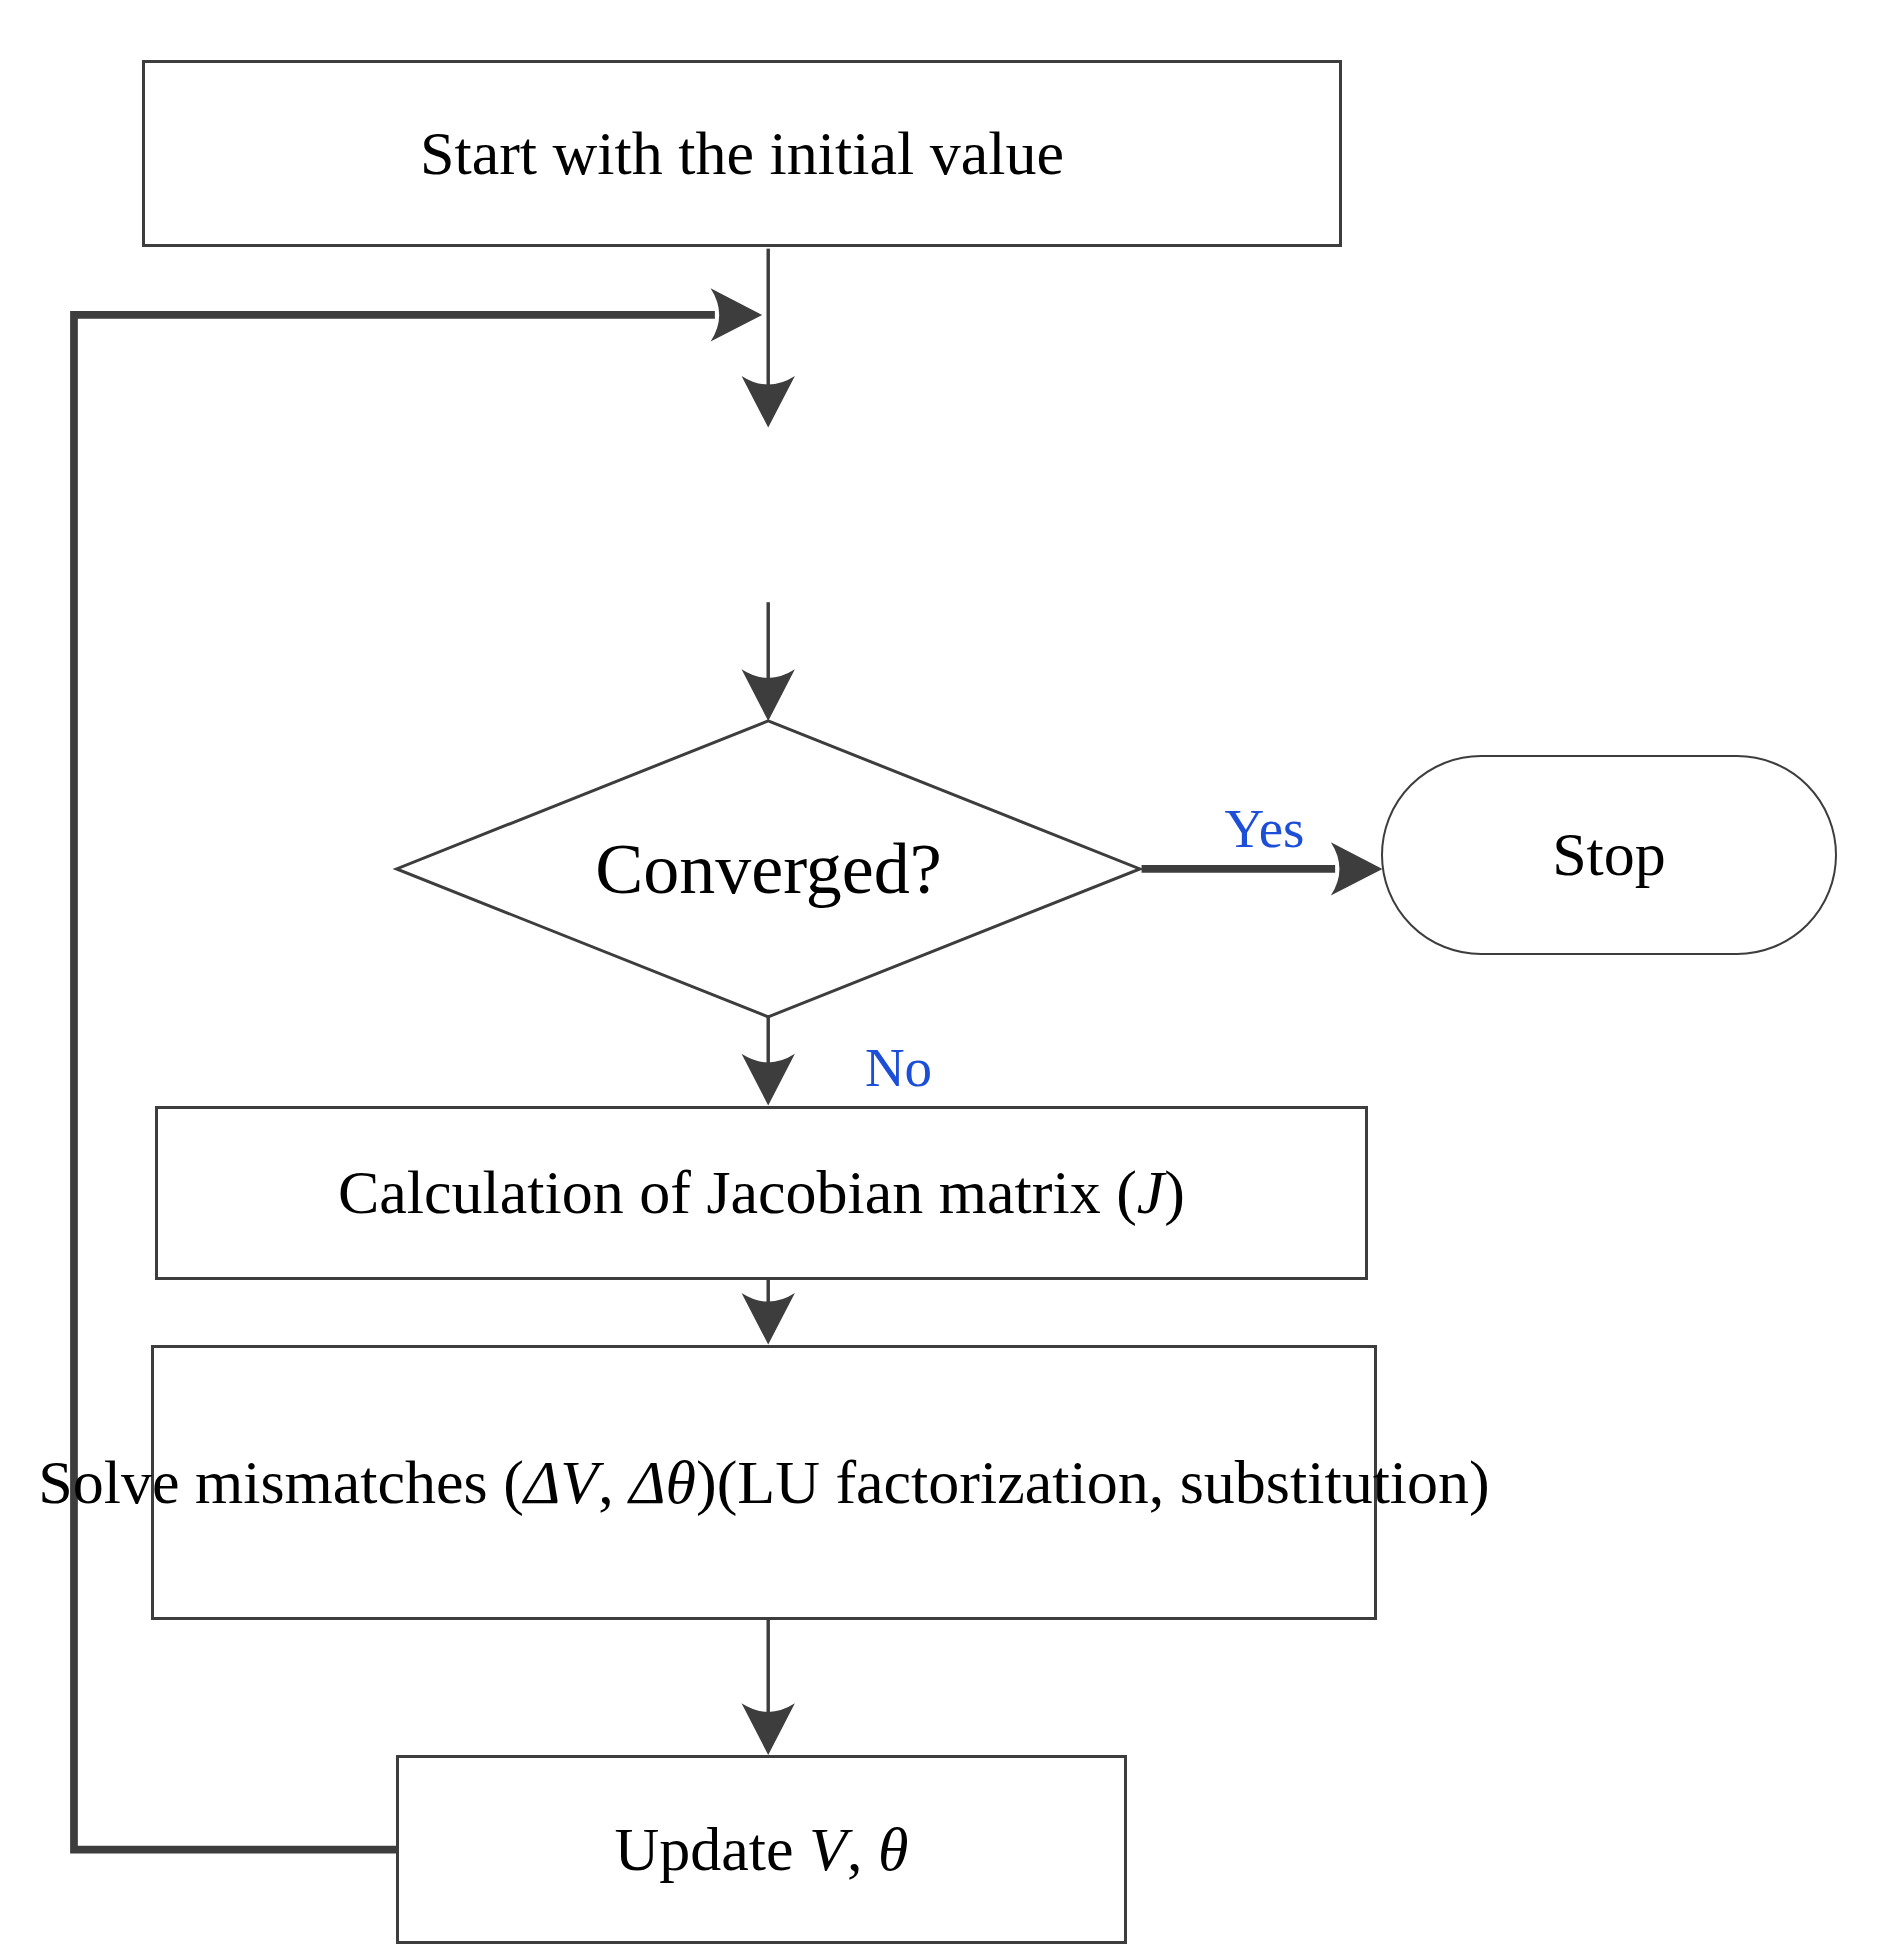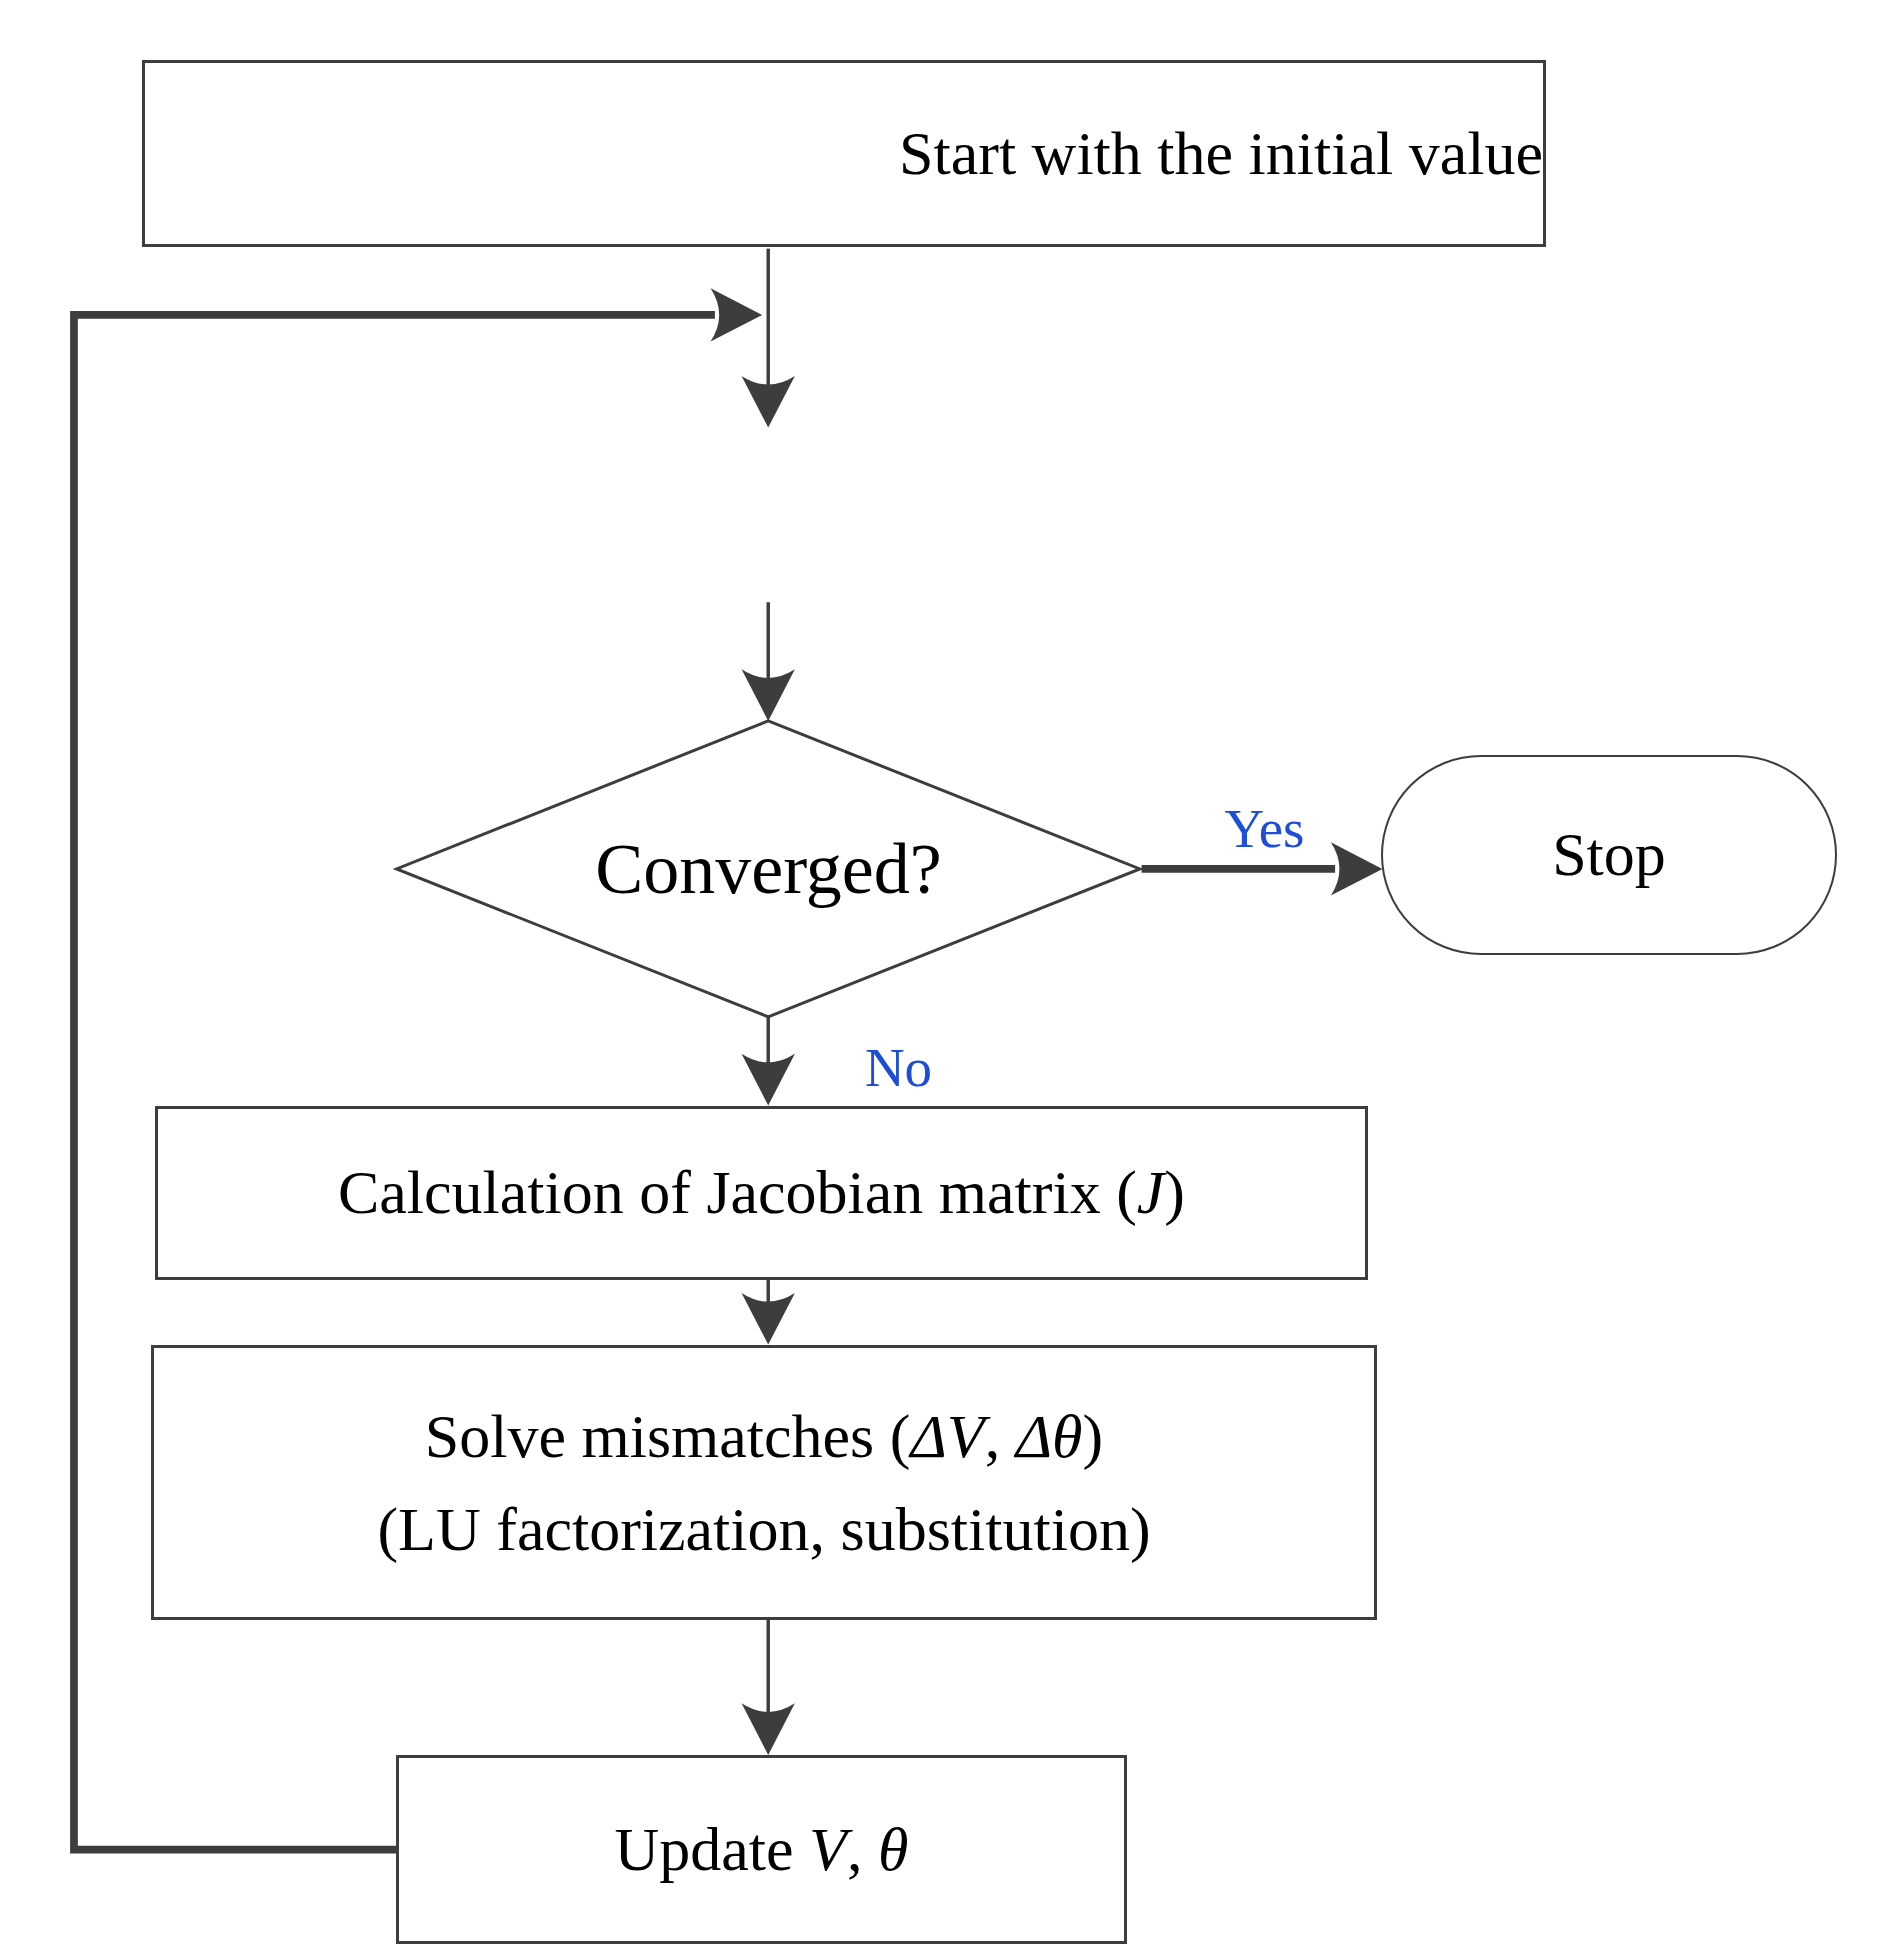--- a/index.html
+++ b/index.html
@@ -5,21 +5,21 @@
   html,body{margin:0;padding:0;background:#ffffff;}
   body{width:1890px;height:1958px;font-family:"Liberation Serif","DejaVu Serif",serif;}
   .canvas{position:relative;width:1890px;height:1958px;background:#ffffff;overflow:hidden;}
   .layer{position:absolute;left:0;top:0;}
   .box{
     position:absolute;box-sizing:border-box;background:#ffffff;
     border:3.4px solid #3d3d3d;display:flex;align-items:center;justify-content:center;
     text-align:center;font-size:62px;color:#000000;line-height:1.25;
   }
   .stadium{border-radius:103px;border-width:2.6px;}
-  .multiline{flex-direction:column;line-height:1.5;}
+  .multiline{flex-direction:row;line-height:1.5;}
   .overlay{
     position:absolute;display:flex;align-items:center;justify-content:center;
     text-align:center;font-size:72px;color:#000000;background:transparent;pointer-events:none;
   }
   .edge-label{position:absolute;display:flex;align-items:center;justify-content:center;
     font-size:55px;color:#1d4ed8;}
   .it{font-style:italic;}
   .row{white-space:pre;}
 </style>
 </head>
@@ -46,21 +46,21 @@
     <line x1="893" y1="1180" x2="893" y2="1240" stroke="#3d3d3d" stroke-width="4"></line>
     <path d="M893 1285 L862 1225 Q893 1245 924 1225 Z" fill="#3d3d3d"></path>
 
     <line x1="893" y1="1487" x2="893" y2="1516" stroke="#3d3d3d" stroke-width="4"></line>
     <path d="M893 1563 L862 1503 Q893 1523 924 1503 Z" fill="#3d3d3d"></path>
 
     <line x1="893" y1="1881" x2="893" y2="1995" stroke="#3d3d3d" stroke-width="4"></line>
     <path d="M893 2040 L862 1980 Q893 2000 924 1980 Z" fill="#3d3d3d"></path>
   </svg>
 
-  <div class="box" style="left:142px;top:60px;width:1404px;height:187px;justify-content:flex-end;">
+  <div class="box" style="left:142px;top:60px;width:1200px;height:187px;">
     <span class="row">Start with the initial value</span>
   </div>
 
 
   <div class="overlay" style="left:397px;top:721px;width:743px;height:296px;">
     <span>Converged?</span>
   </div>
 
   <div class="box stadium" style="left:1381px;top:755px;width:456px;height:200px;">
     <span>Stop</span>

